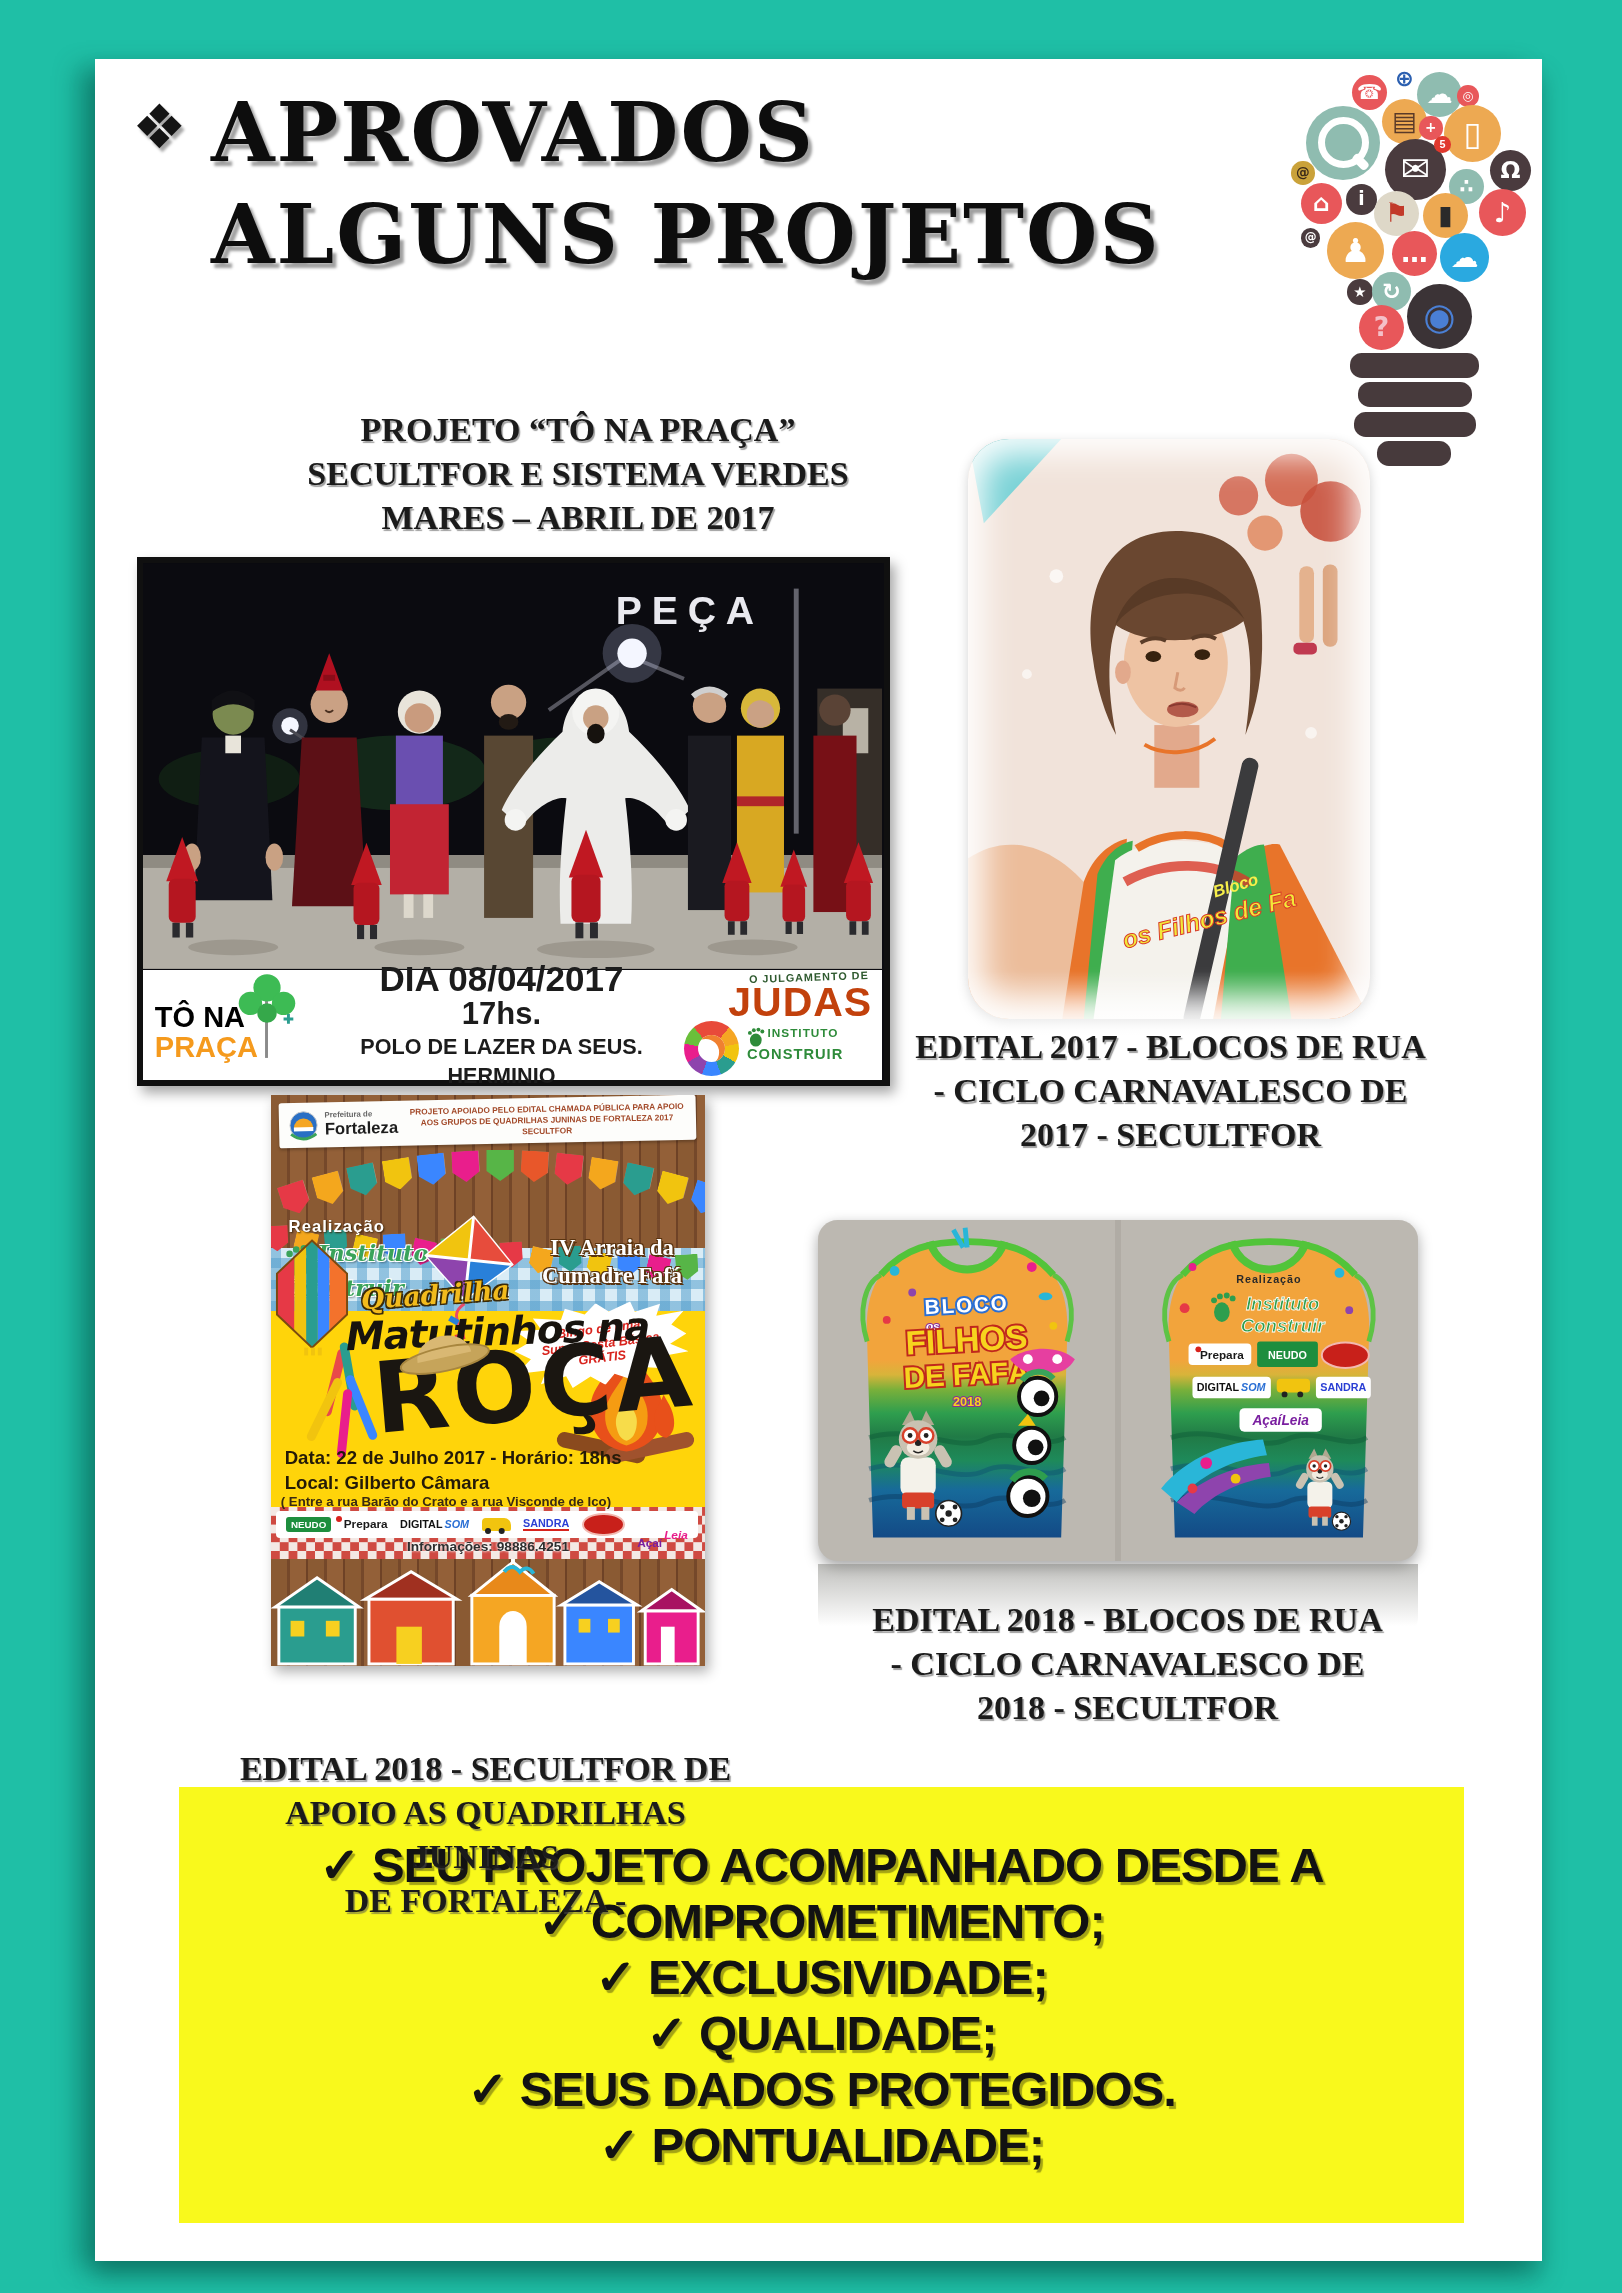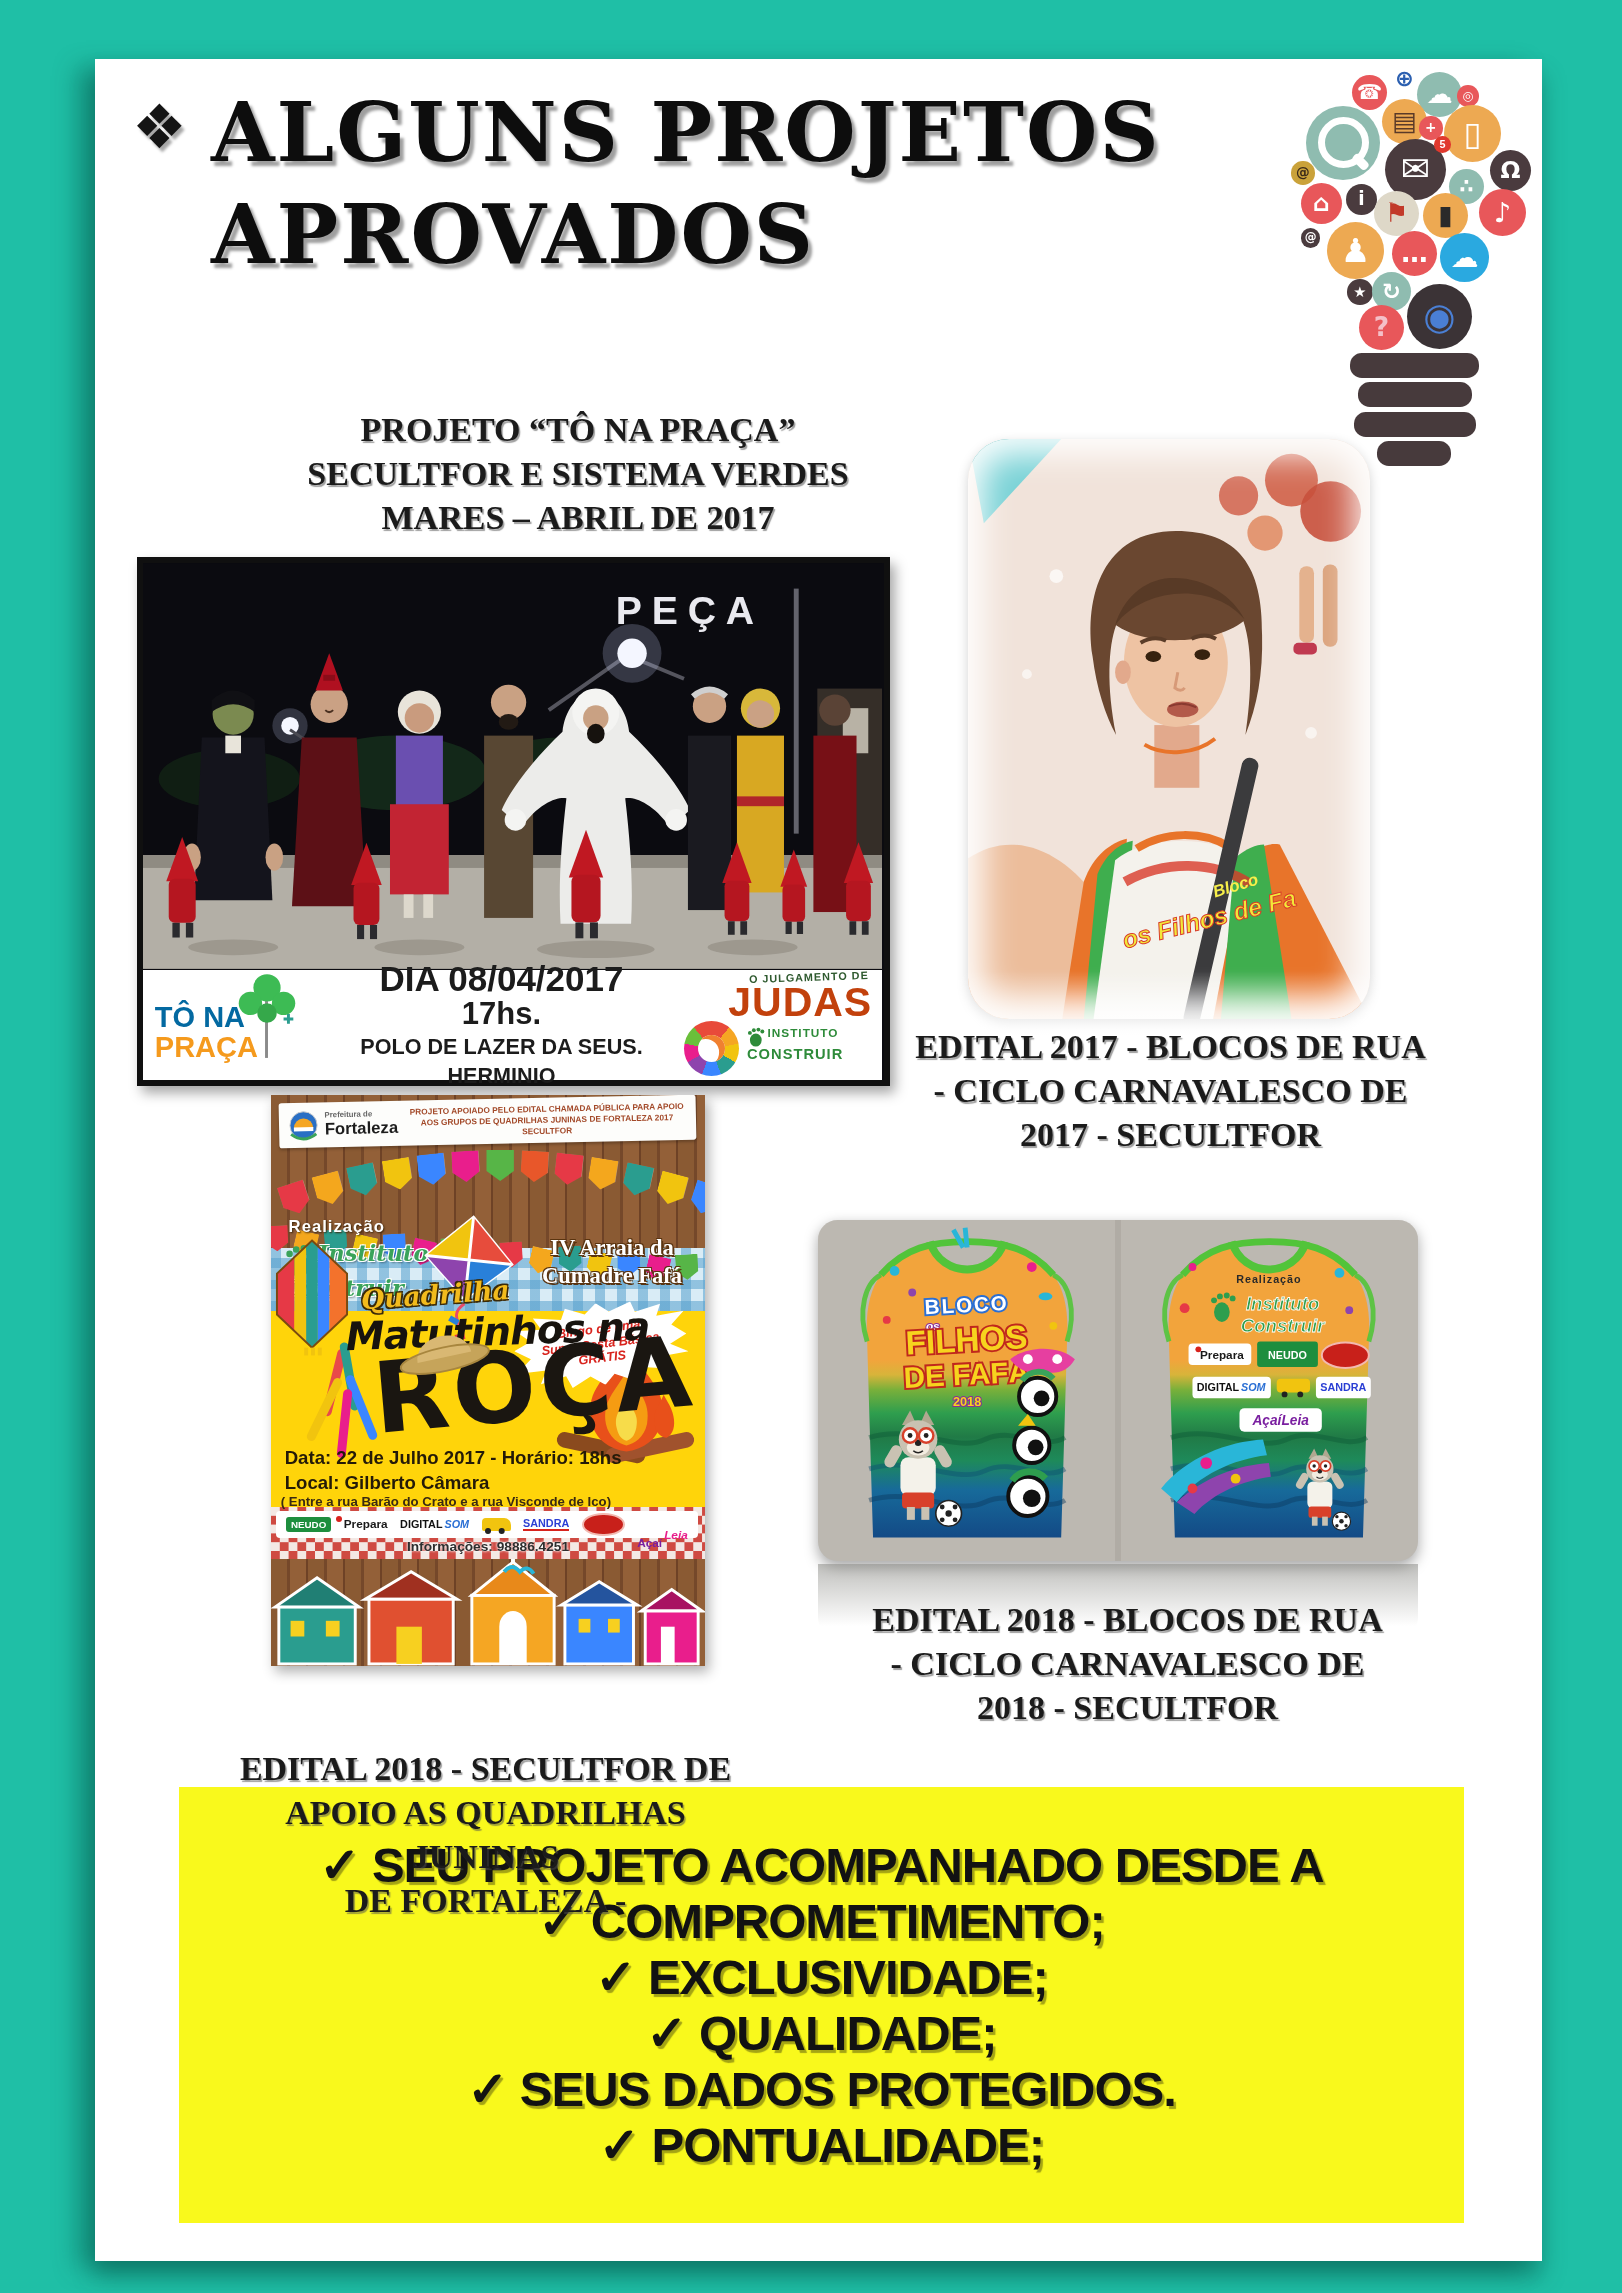--- a/index.html
+++ b/index.html
@@ -30,21 +30,21 @@
   .caption{position:absolute;text-align:center;font:700 34px/44px "Liberation Serif",serif;
     color:#1b1b1b;text-shadow:1.5px 1.5px 1px rgba(80,80,80,.55);z-index:8;}
 
   
   .puppets{position:absolute;left:42px;top:498px;width:753px;height:529px;margin:0;
     border:6.9px solid #101010;background:#0b0b10;box-shadow:4.9px 6.9px 11.8px rgba(0,0,0,.35);box-sizing:border-box;}
   .pup-photo{position:absolute;left:0;top:0;width:739px;height:406px;}
   .pup-strip{position:absolute;left:0;bottom:0;width:739px;height:110px;background:#fff;display:flex;align-items:center;}
   .tona{position:relative;width:182px;height:110px;}
   .tona-tree{position:absolute;left:86px;top:2px;}
-  .tona-l1{position:absolute;left:11.8px;top:33px;font:900 29px/29px "Liberation Sans",sans-serif;color:#0369a1;letter-spacing:0;}
+  .tona-l1{position:absolute;left:11.8px;top:33px;font:900 29px/29px "Liberation Sans",sans-serif;color:#000000;letter-spacing:0;}
   .tona-l2{position:absolute;left:11.8px;top:63px;font:900 29px/29px "Liberation Sans",sans-serif;color:#f59a1d;}
   .strip-center{flex:1;text-align:center;color:#1c1c1c;}
   .strip-date{font:800 35px/37px "Liberation Sans",sans-serif;}
   .strip-time{font:800 31px/33px "Liberation Sans",sans-serif;}
   .strip-venue{font:700 21.6px/29px "Liberation Sans",sans-serif;margin-top:2px;}
   .judas{position:relative;width:204px;height:110px;}
   .judas-top{position:absolute;right:13.7px;top:2px;font:700 10.8px/11.8px "Liberation Sans",sans-serif;
     color:#2f5a2f;letter-spacing:1px;transform:rotate(-2deg);}
   .judas-main{position:absolute;right:9.8px;top:11.8px;font:900 41px/41px "Liberation Sans",sans-serif;
     color:#c2410c;letter-spacing:1px;}
@@ -147,22 +147,22 @@
   svg text{font-family:"Liberation Sans",sans-serif;}
 </style>
 </head>
 <body>
 
 <div class="stage">
  <div class="paper">
 
   <div class="title-bullet">❖</div>
   <div class="title">
+    <div>APROVADOS</div>
     <div>ALGUNS PROJETOS</div>
-    <div>APROVADOS</div>
   </div>
 
   <div class="bulb">
     <div>
           <div class="bi" style="left: 63px; top: 19.6px; width: 35px; height: 35px; background: rgb(232, 87, 90); color: rgb(255, 255, 255); font-size: 20.6px;">☎</div>
           <div class="bi" style="left: 96px; top: 3.9px; width: 39px; height: 39px; background: rgb(255, 255, 255); color: rgb(43, 95, 176); font-size: 22.5px;">⊕</div>
           <div class="bi" style="left: 128px; top: 16.7px; width: 45px; height: 45px; background: rgb(143, 188, 176); color: rgb(255, 255, 255); font-size: 26.5px;">☁</div>
           <div class="bi" style="left: 168px; top: 30px; width: 21.6px; height: 21.6px; background: rgb(232, 87, 90); color: rgb(255, 255, 255); font-size: 12.7px;">◎</div>
           <div class="bi" style="left: 93px; top: 44px; width: 45px; height: 45px; background: rgb(237, 169, 82); color: rgb(90, 58, 40); font-size: 26.5px;">▤</div>
           <div class="bi" style="left: 130px; top: 61px; width: 23.5px; height: 23.5px; background: rgb(232, 87, 90); color: rgb(255, 255, 255); font-size: 13.7px;">+</div>

